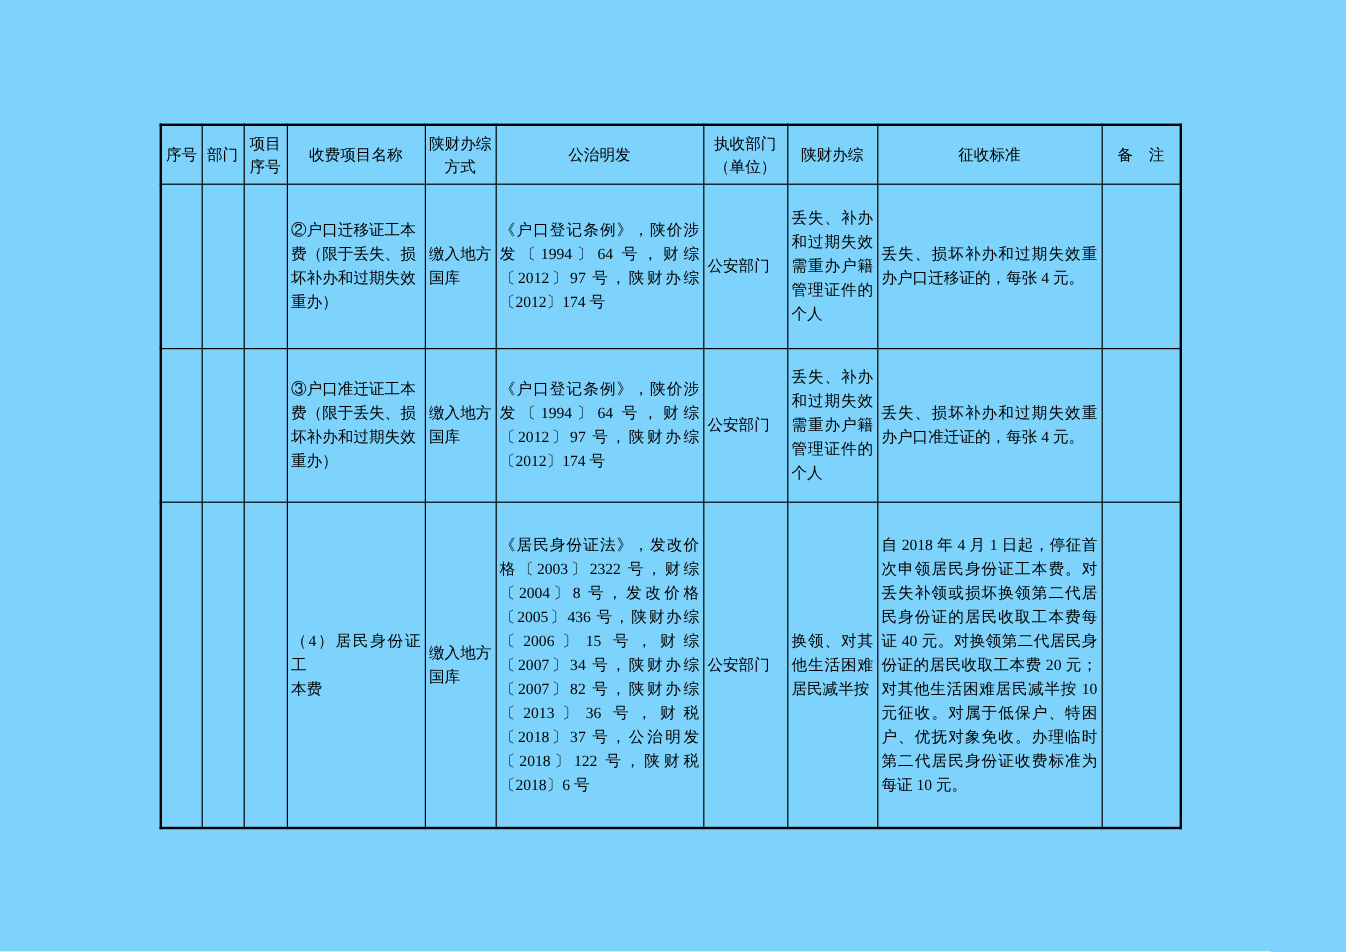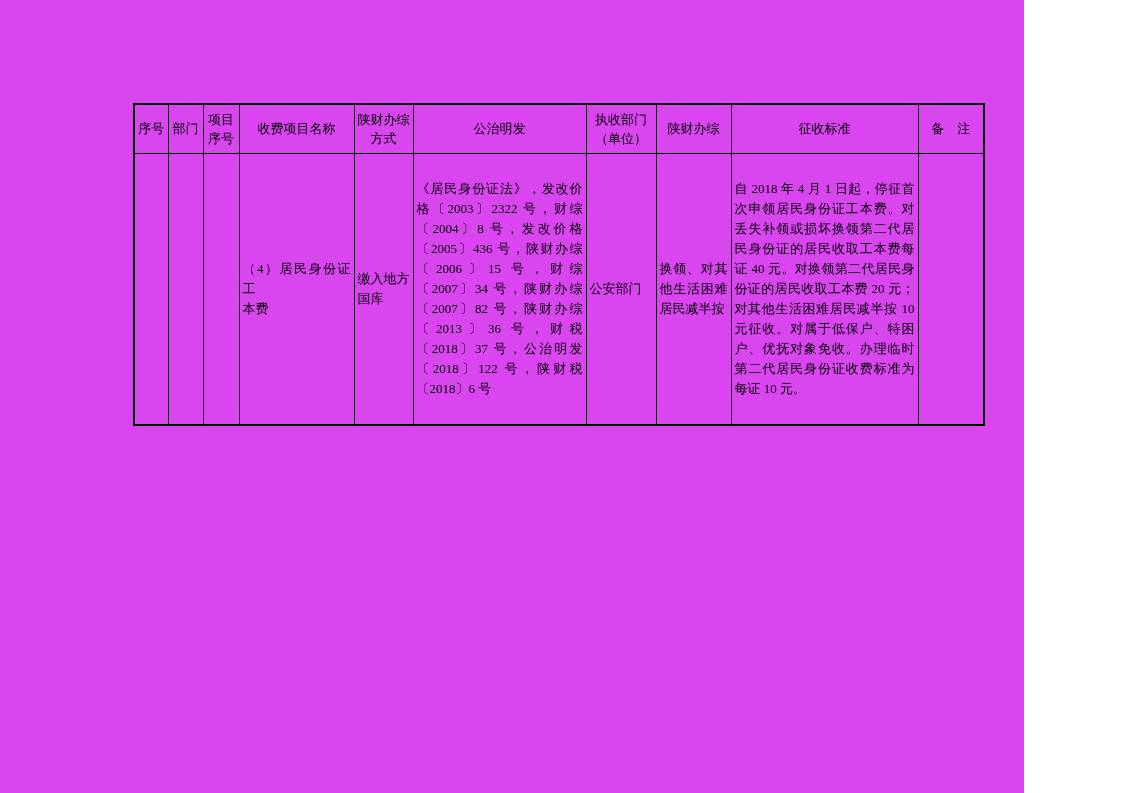--- a/index.html
+++ b/index.html
@@ -2,23 +2,23 @@
 <html><head>
 <meta charset="utf-8">
 <style>
   html, body {
     margin: 0;
     padding: 0;
     background: #ffffff;
   }
   .page {
     position: relative;
-    width: 1024px;
+    width: 1122px;
     height: 793px;
-    background: #d946ef;
+    background: #7dd3fc;
     overflow: hidden;
     font-family: "Liberation Serif", "DejaVu Serif", serif;
     color: #000000;
   }
   .fee-table {
     position: absolute;
     left: 133px;
     top: 103px;
     width: 850px;
     border-collapse: collapse;
@@ -82,20 +82,52 @@
 方式</th>
         <th>公治明发</th>
         <th>执收部门
 （单位）</th>
         <th>陕财办综</th>
         <th>征收标准</th>
         <th>备　注</th>
       </tr>
     </thead>
     <tbody>
+      <tr class="row-1">
+        <td class="c-center"></td>
+        <td class="c-center"></td>
+        <td class="c-center"></td>
+        <td class="c-justify">②户口迁移证工本
+费（限于丢失、损
+坏补办和过期失效
+重办）</td>
+        <td class="c-left">缴入地方
+国库</td>
+        <td class="c-justify">《户口登记条例》，陕价涉发〔1994〕64 号，财综〔2012〕97 号，陕财办综〔2012〕174 号</td>
+        <td class="c-left">公安部门</td>
+        <td class="c-justify">丢失、补办和过期失效需重办户籍管理证件的个人</td>
+        <td class="c-justify">丢失、损坏补办和过期失效重办户口迁移证的，每张 4 元。</td>
+        <td class="c-center"></td>
+      </tr>
+      <tr class="row-2">
+        <td class="c-center"></td>
+        <td class="c-center"></td>
+        <td class="c-center"></td>
+        <td class="c-justify">③户口准迁证工本
+费（限于丢失、损
+坏补办和过期失效
+重办）</td>
+        <td class="c-left">缴入地方
+国库</td>
+        <td class="c-justify">《户口登记条例》，陕价涉发〔1994〕64 号，财综〔2012〕97 号，陕财办综〔2012〕174 号</td>
+        <td class="c-left">公安部门</td>
+        <td class="c-justify">丢失、补办和过期失效需重办户籍管理证件的个人</td>
+        <td class="c-justify">丢失、损坏补办和过期失效重办户口准迁证的，每张 4 元。</td>
+        <td class="c-center"></td>
+      </tr>
       <tr class="row-3">
         <td class="c-center"></td>
         <td class="c-center"></td>
         <td class="c-center"></td>
         <td class="c-justify">（4）居民身份证工
 本费</td>
         <td class="c-left">缴入地方
 国库</td>
         <td class="c-justify">《居民身份证法》，发改价格〔2003〕2322 号，财综〔2004〕8 号，发改价格〔2005〕436 号，陕财办综〔2006〕15 号，财综〔2007〕34 号，陕财办综〔2007〕82 号，陕财办综〔2013〕36 号，财税〔2018〕37 号，公治明发〔2018〕122 号，陕财税〔2018〕6 号</td>
         <td class="c-left">公安部门</td>

